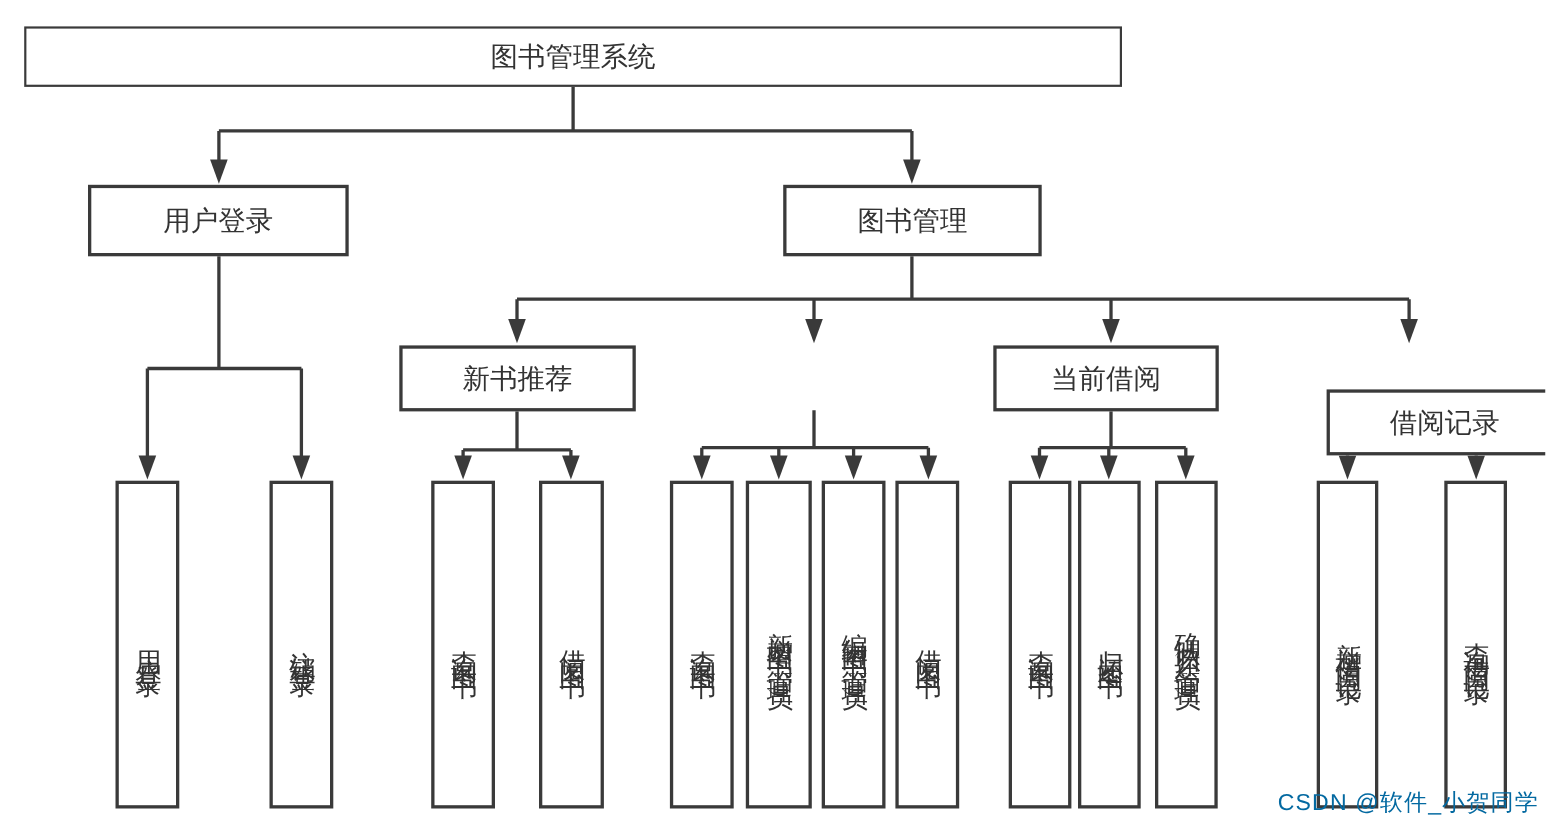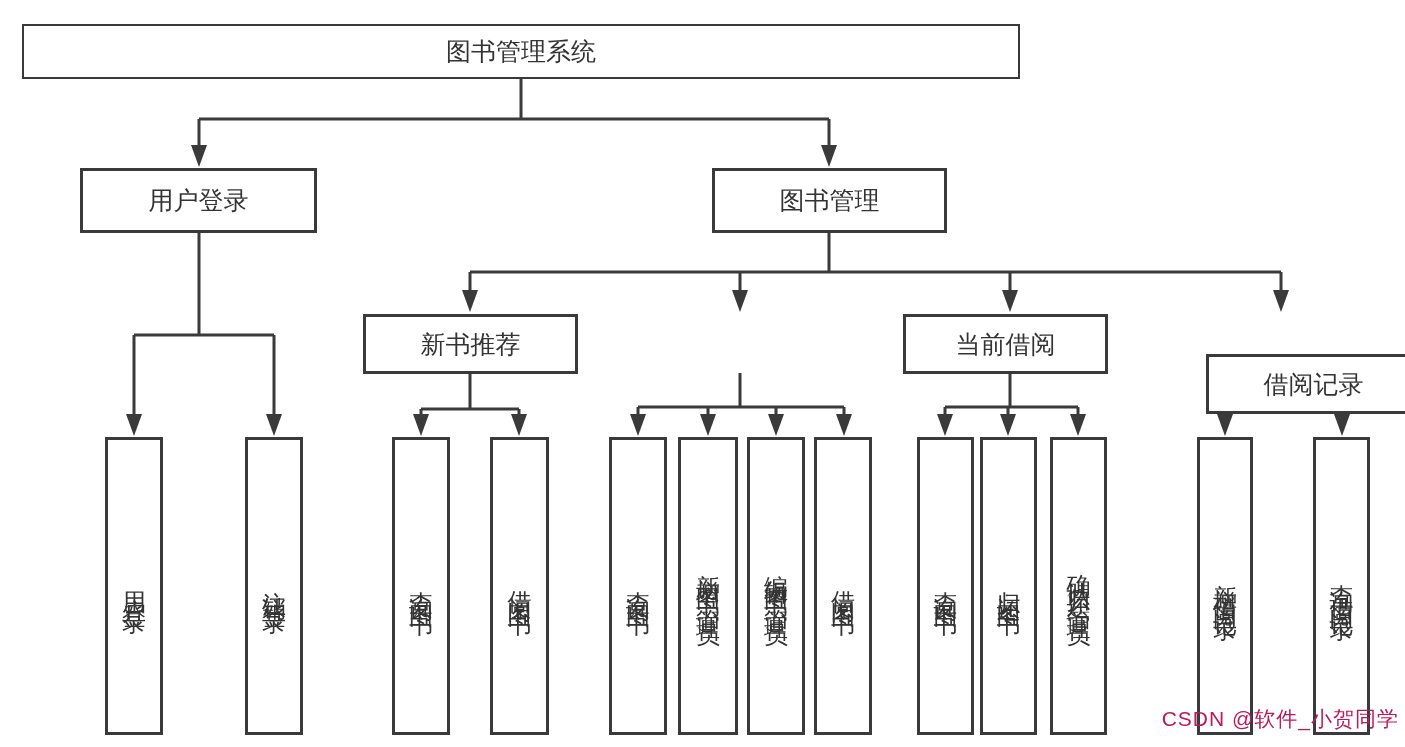--- a/index.html
+++ b/index.html
@@ -79,23 +79,23 @@
   .leaf-8  { left: 814px;  width: 58px; }
   .leaf-9  { left: 917px;  width: 57px; }
   .leaf-10 { left: 980px;  width: 57px; }
   .leaf-11 { left: 1050px; width: 57px; }
   .leaf-12 { left: 1197px; width: 56px; }
   .leaf-13 { left: 1313px; width: 57px; }
 
   .watermark {
     position: absolute;
     right: 6px;
-    bottom: 14px;
+    bottom: 4px;
     font-size: 21px;
-    color: #be185d;
+    color: #0369a1;
     letter-spacing: 1px;
     white-space: nowrap;
   }
 </style>
 </head>
 <body>
 
 <div class="canvas">
 
   <svg class="connectors" viewBox="0 0 1405 747" aria-hidden="true">

